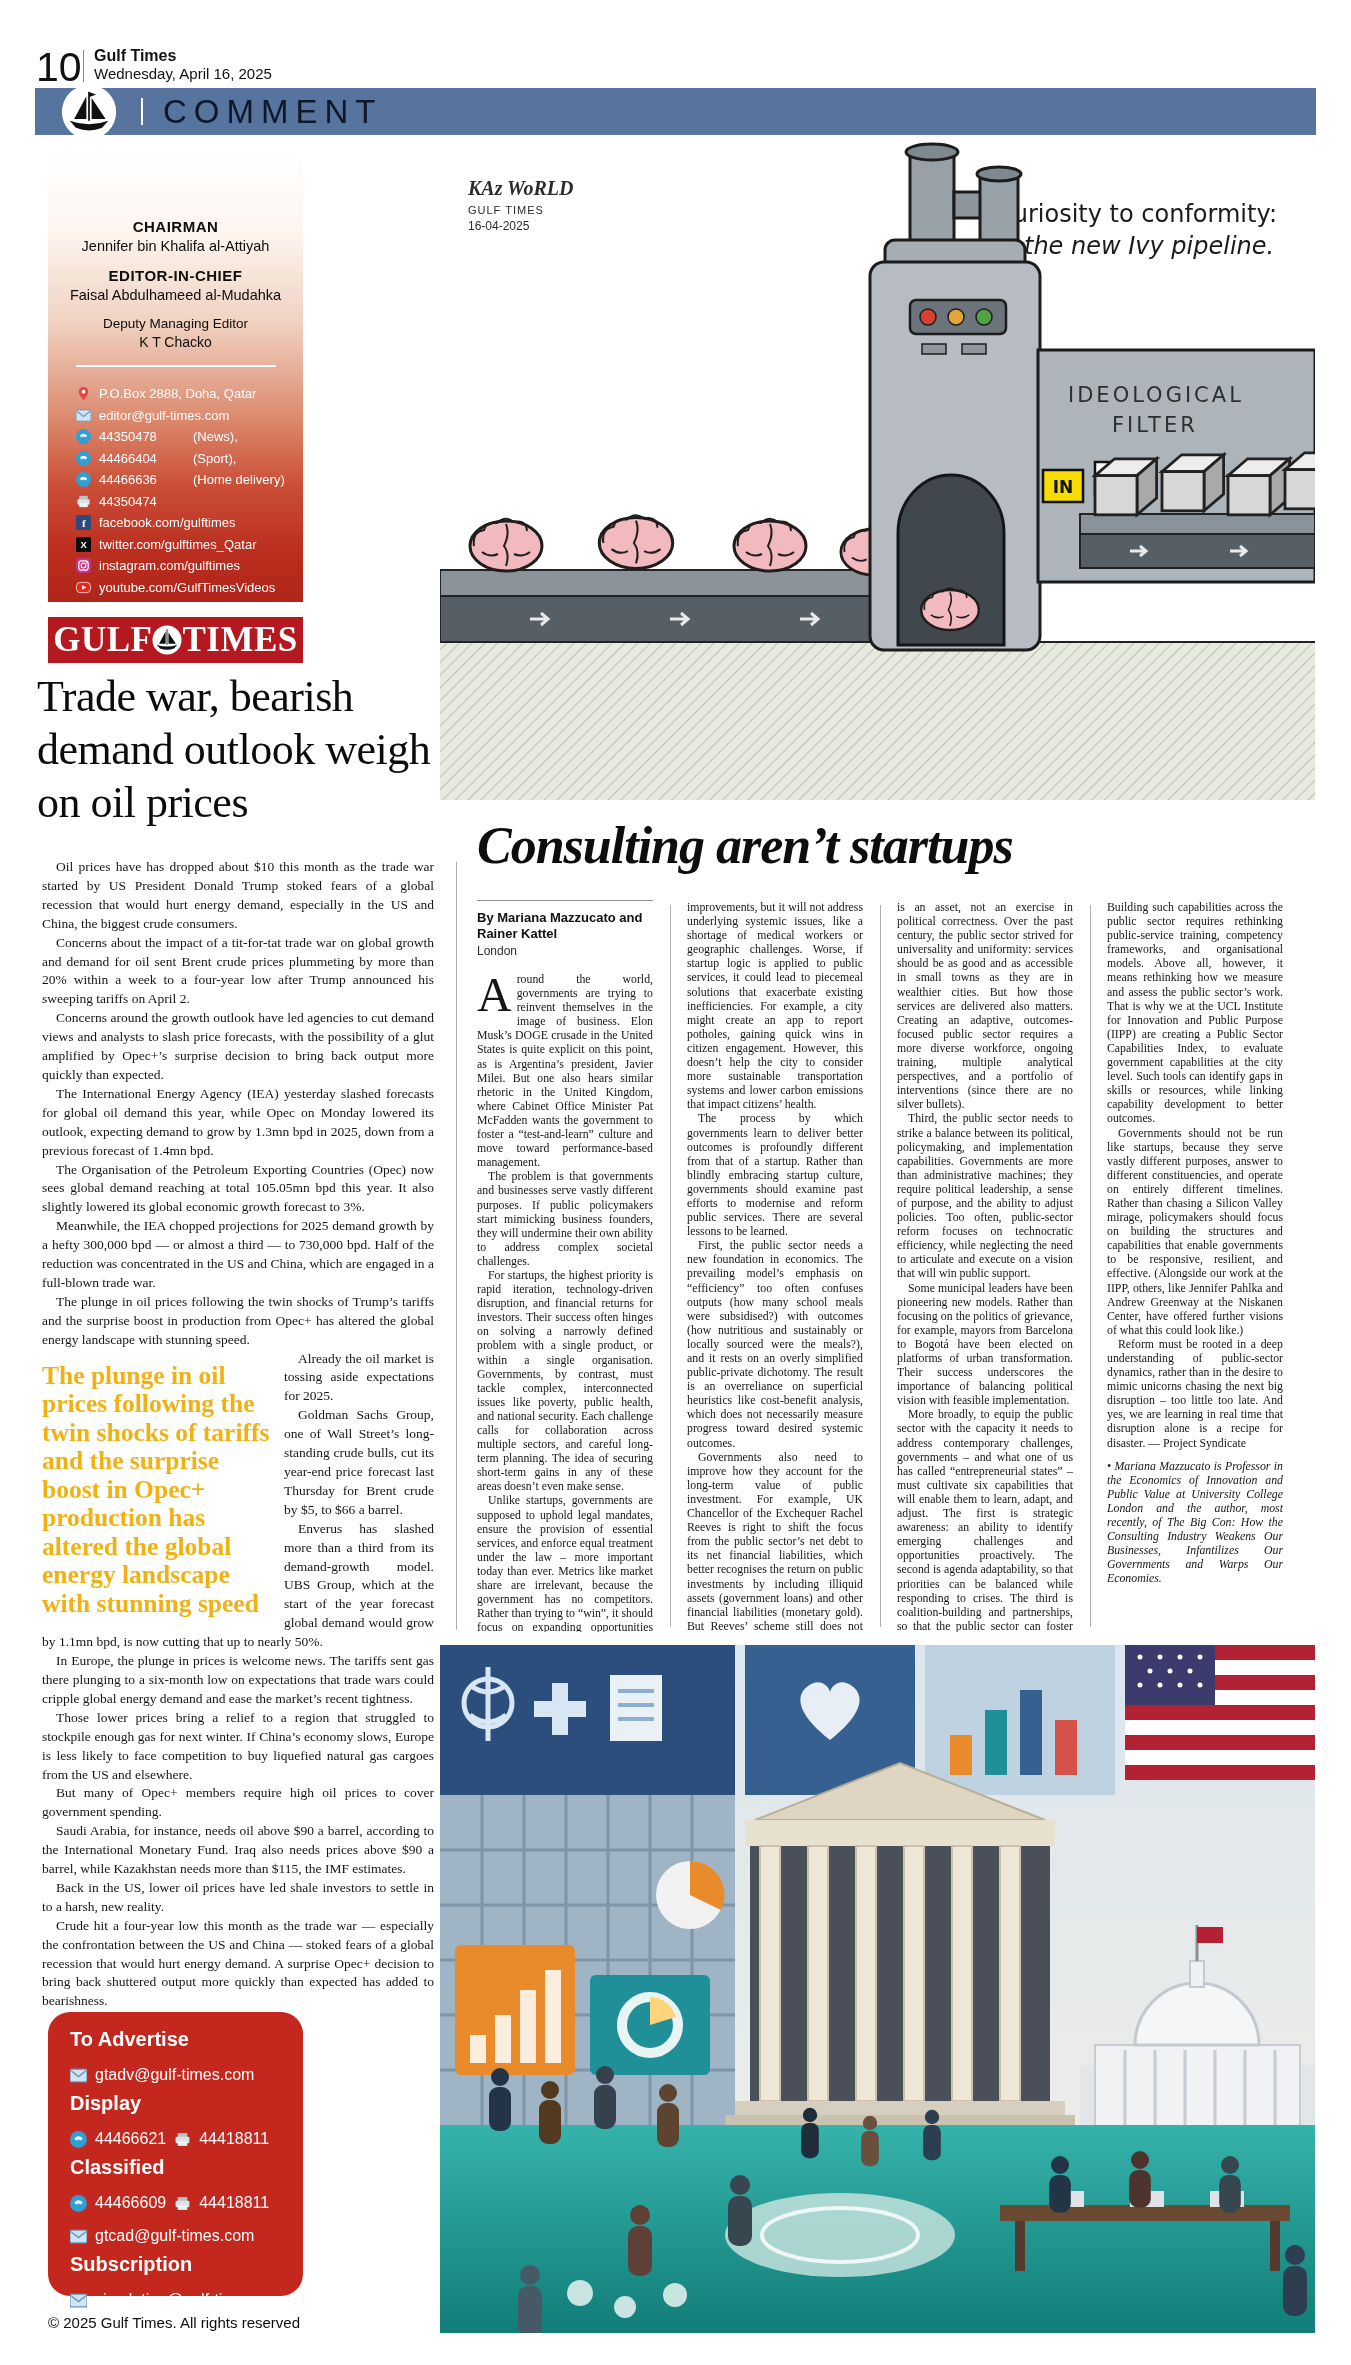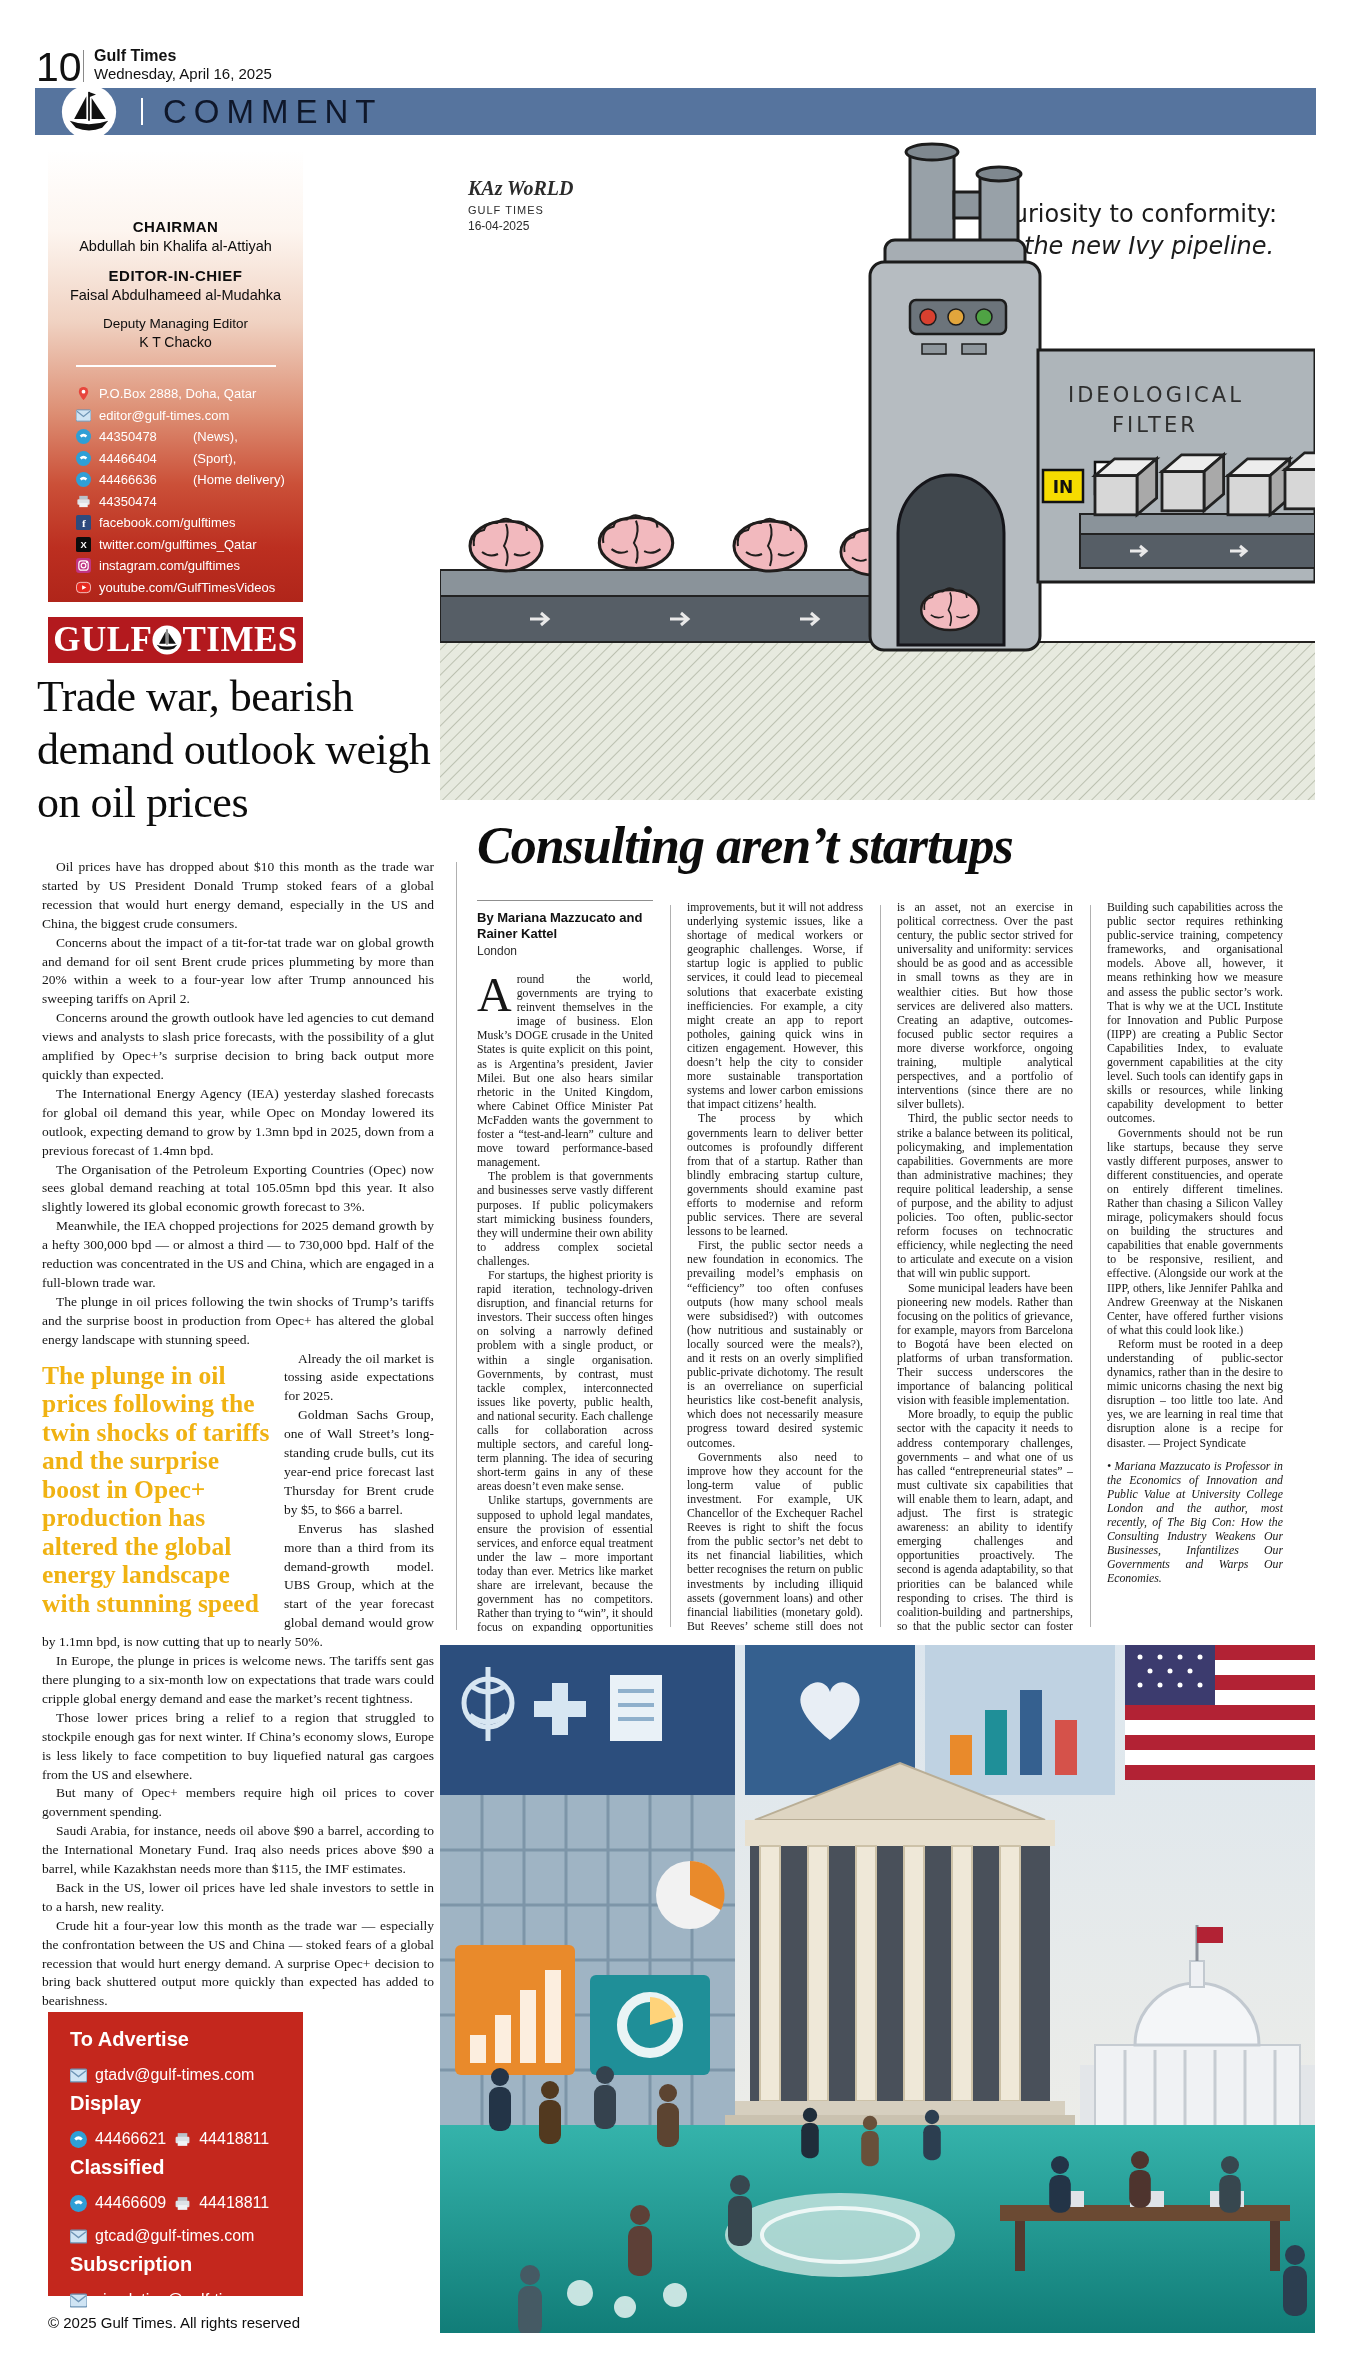--- a/index.html
+++ b/index.html
@@ -65,21 +65,21 @@
   .cont p:first-child{text-indent:0;}
   .byline-rule{border:none;border-top:1px solid #8f8f8f;margin:0 0 9px;}
   .byline{font-size:13px;line-height:16px;font-weight:700;}
   .byline .and{font-weight:700;}
   .dateline{font-size:12px;color:#2e2e2e;margin:2px 0 14px;}
   .dropcap{float:left;font-family:"Liberation Serif",serif;font-size:48px;line-height:40px;padding:3px 5px 0 0;}
   .bio p{font-style:italic;text-indent:0;margin-top:9px;}
 
   
   .adbox{left:48px;top:2012px;width:255px;height:284px;background:#c4271d;color:#fff;
-      padding:16px 14px 0 22px;box-sizing:border-box;}
+      padding:16px 14px 0 22px;box-sizing:border-box;border-radius:22px;}
   .ad-label{font-weight:700;font-size:20px;margin-top:8px;}
   .ad-row{display:flex;align-items:center;gap:8px;font-size:16px;margin-top:15px;}
   .ad-row .icon{width:17px;height:17px;}
   .copyright{left:48px;top:2314px;font-size:15px;font-weight:500;color:#0e0e0e;}
 </style>
 </head>
 <body>
 
 <div class="page">
 
@@ -99,21 +99,21 @@
         <path d="M32 9 l8 3 -8 3 z"></path>
       </g>
     </svg>
     <div class="banner-div"></div>
     <div class="banner-title">COMMENT</div>
   </div>
 
   <div class="abs mast">
     <div class="mast-pad">
       <div class="m-label">CHAIRMAN</div>
-      <div class="m-name">Abdullah bin Khalifa al-Attiyah</div>
+      <div class="m-name">Jennifer bin Khalifa al-Attiyah</div>
       <div class="m-label">EDITOR-IN-CHIEF</div>
       <div class="m-name">Faisal Abdulhameed al-Mudahka</div>
       <div class="m-sub">Deputy Managing Editor</div>
       <div class="m-name2">K T Chacko</div>
       <hr class="m-rule">
       <div class="contacts">
         <div class="crow">
           <svg class="icon" viewBox="0 0 32 32">
               <path d="M16 2 a10 10 0 0 1 10 10 c0 7 -10 18 -10 18 s-10 -11 -10 -18 a10 10 0 0 1 10 -10 z" fill="#e8453c"></path>
               <circle cx="16" cy="12" r="4" fill="#fff"></circle>

